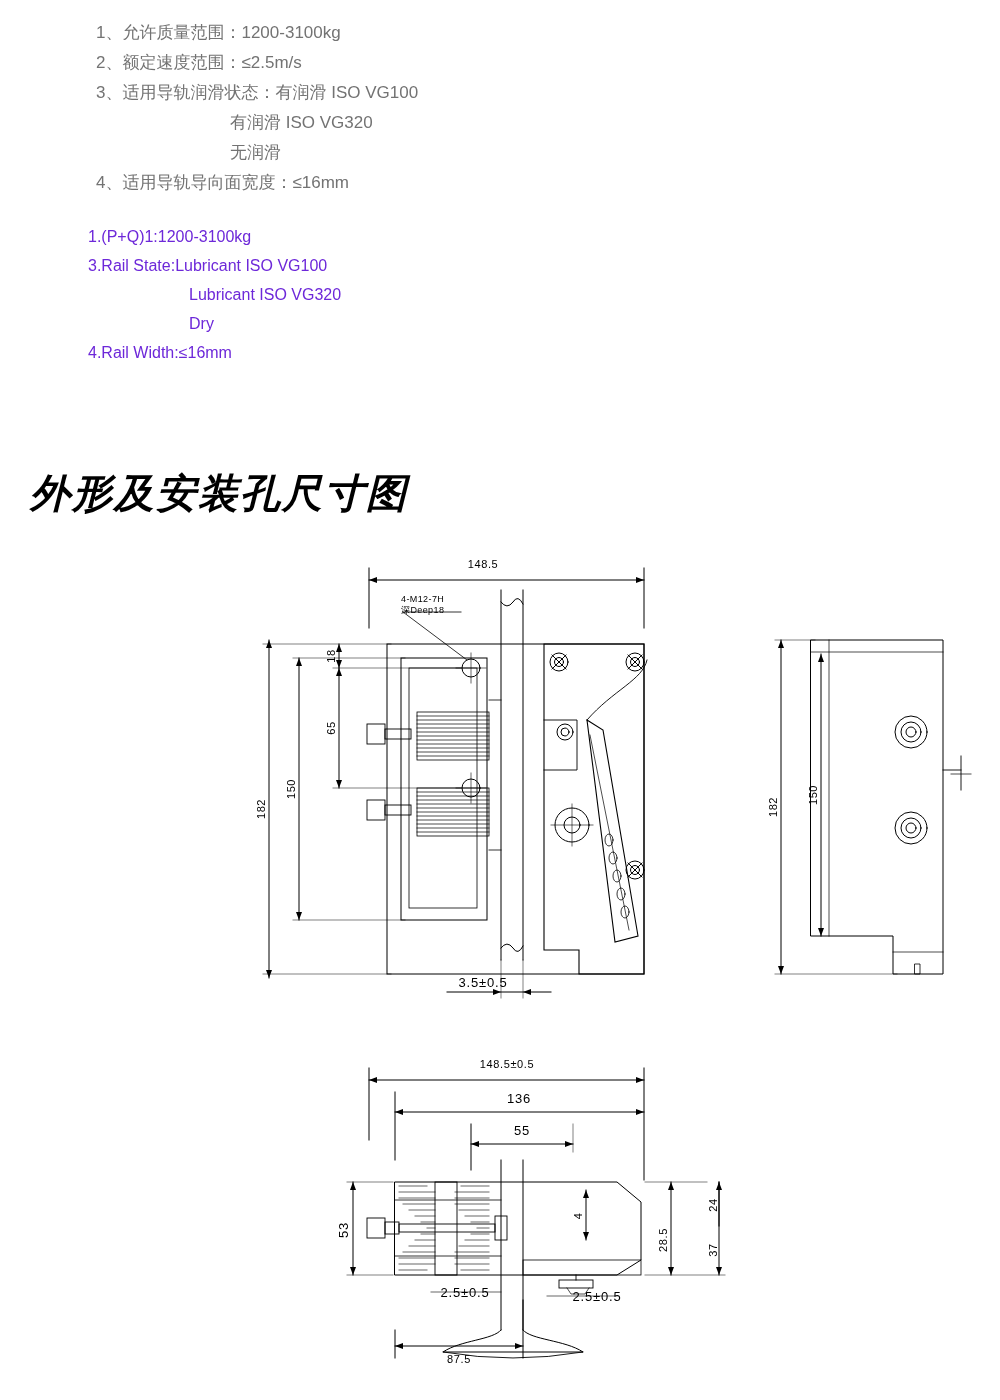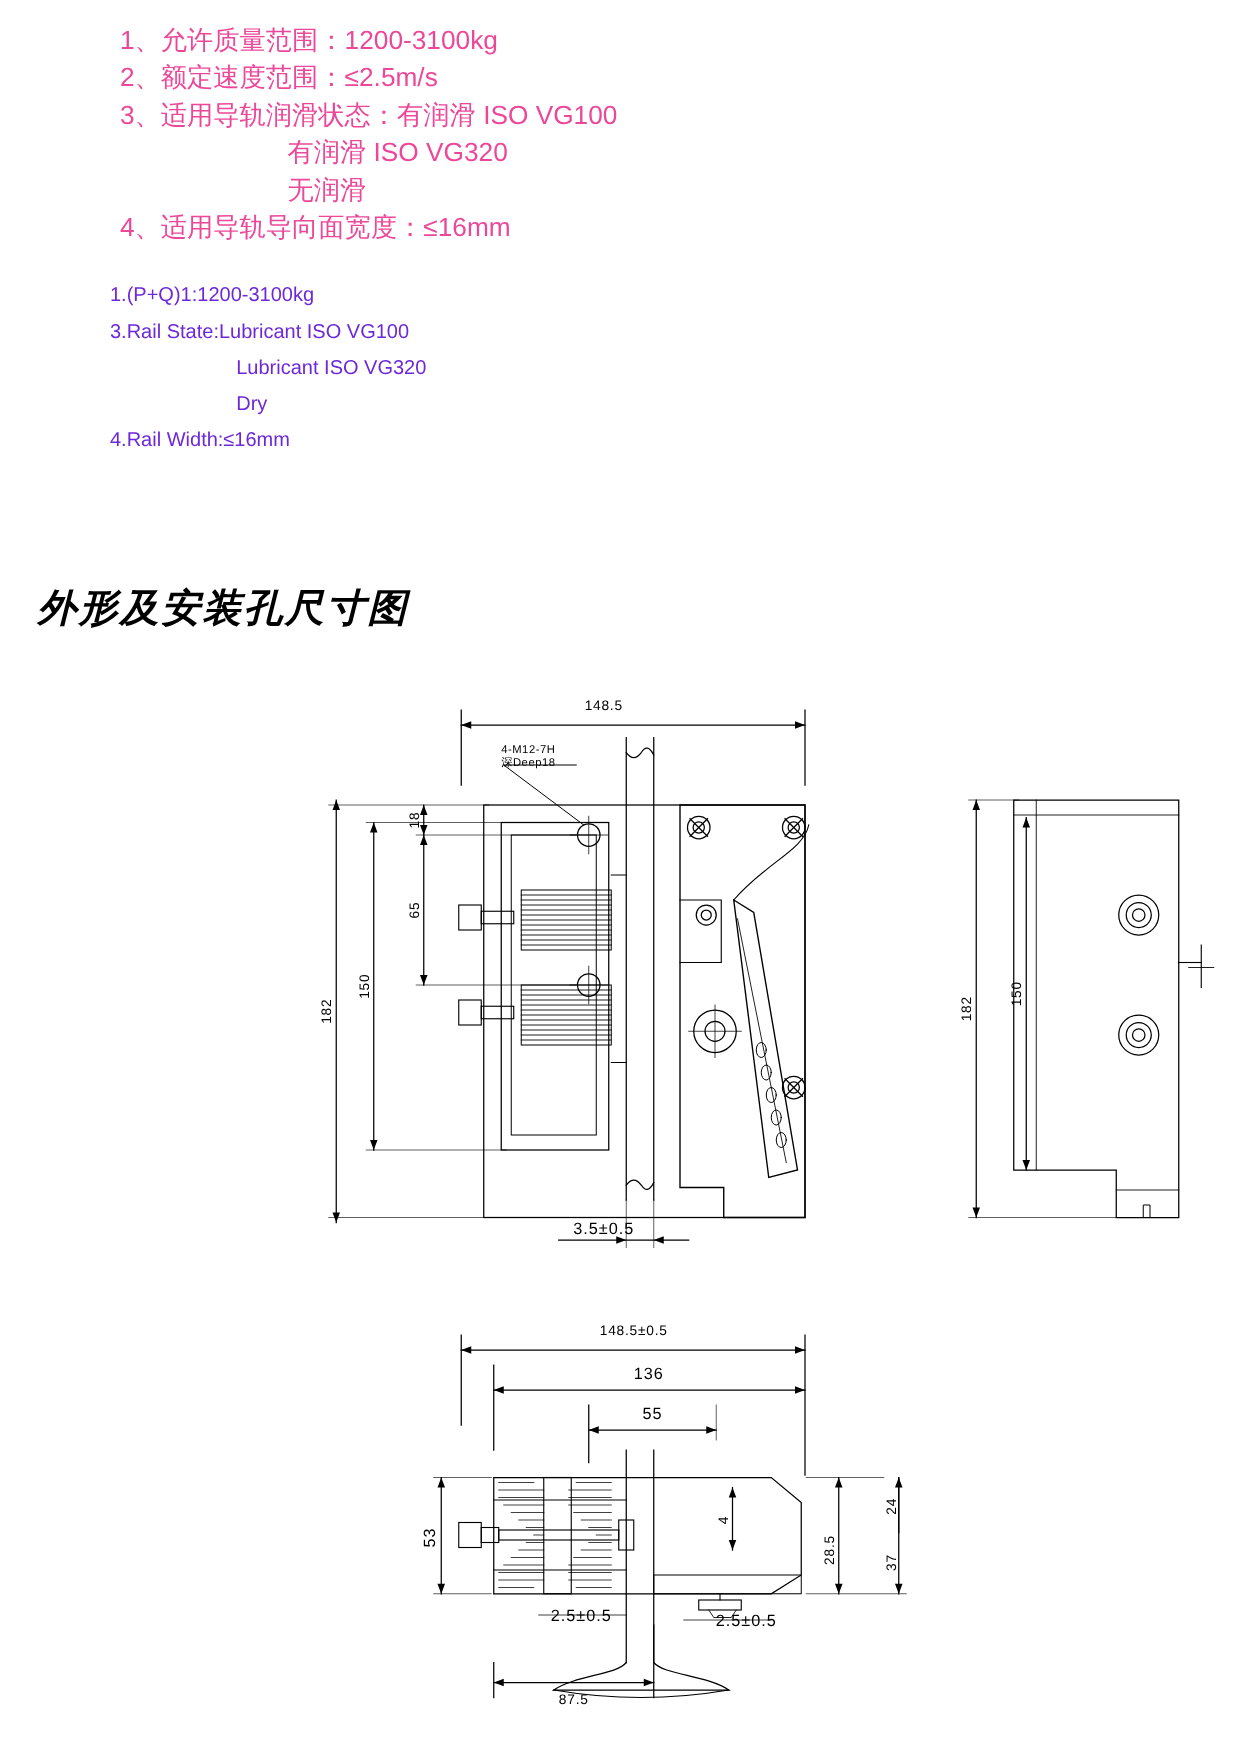--- a/index.html
+++ b/index.html
@@ -15,45 +15,45 @@
     color: #000000;
     overflow: hidden;
   }
   .spec-list {
     position: absolute;
     left: 96px;
     top: 18px;
     width: 640px;
   }
   .spec-line {
-    font-size: 21px;
+    font-size: 17px;
     line-height: 30px;
     white-space: pre;
-    color: #ec4899;
+    color: #737373;
   }
   .spec-line.indent-1 { padding-left: 134px; }
   .spec-en {
     position: absolute;
     left: 88px;
     top: 222px;
     width: 640px;
   }
   .en-line {
     font-size: 16px;
     line-height: 29px;
     white-space: pre;
     color: #6d28d9;
   }
   .en-line.indent-1 { padding-left: 101px; }
   .section-title {
     position: absolute;
     left: 30px;
     top: 466px;
     font-family: "Liberation Serif", serif;
-    font-size: 31px;
+    font-size: 40px;
     font-weight: bold;
     font-style: italic;
     letter-spacing: 2px;
     color: #000;
   }
   .drawing {
     position: absolute;
     left: 0;
     top: 540px;
     width: 1000px;

